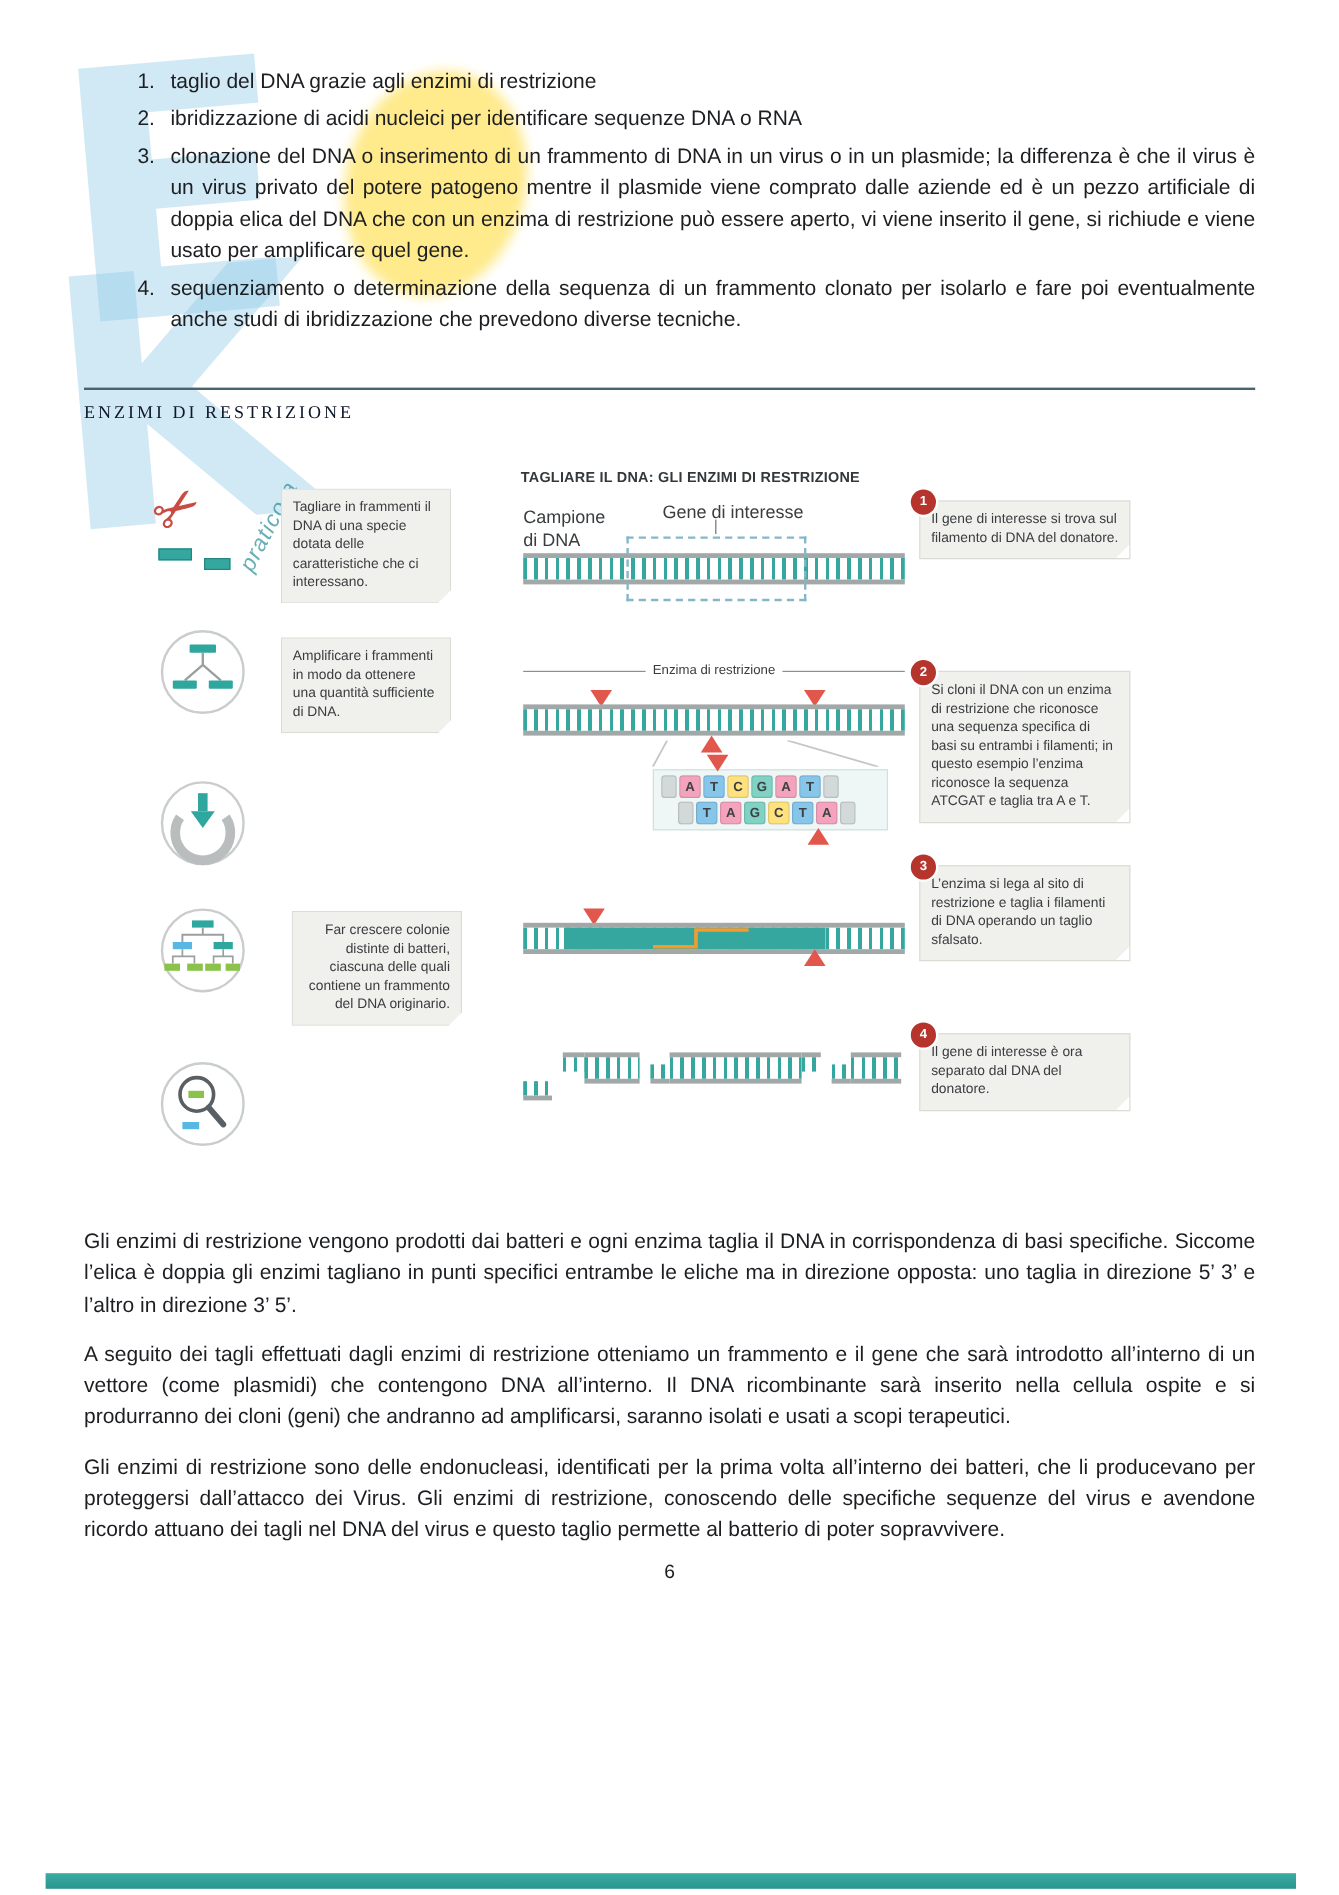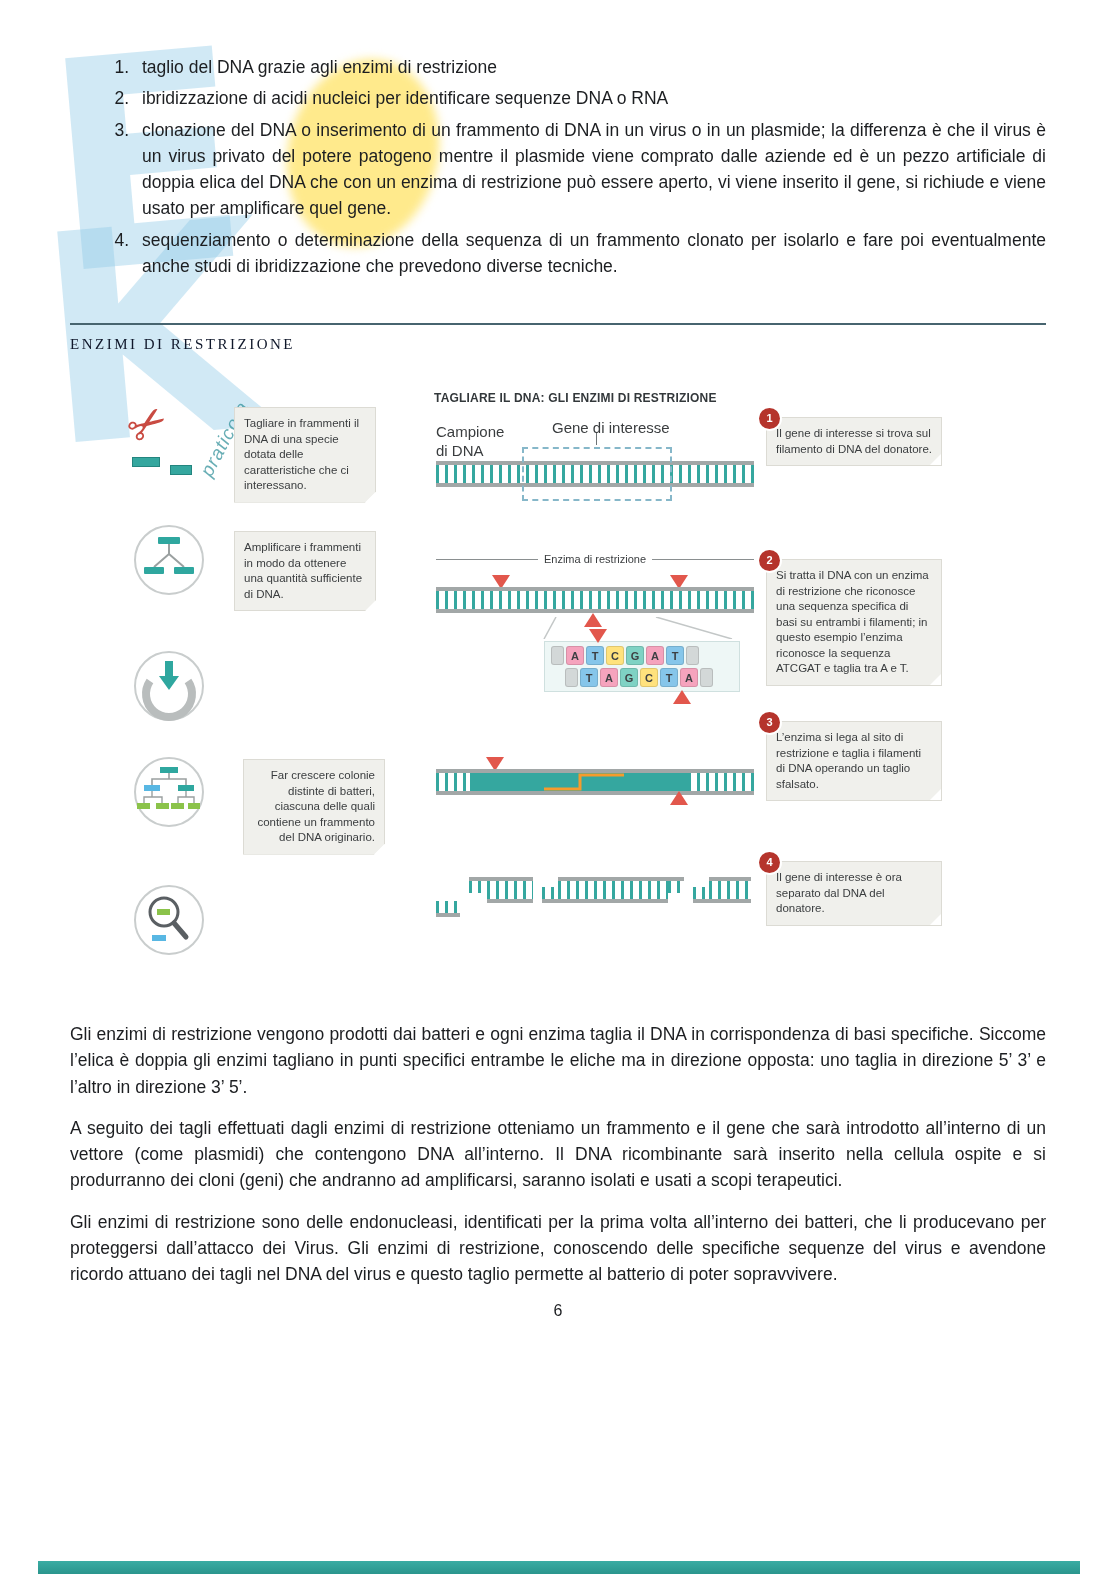--- a/index.html
+++ b/index.html
@@ -207,21 +207,21 @@
       </div>
     </div>
 
     <div class="rbox" style="left:652px;top:26px;">
       <div class="badge">1</div>
       <span>Il gene di interesse si trova sul filamento di DNA del donatore.</span>
       <span class="fold"></span>
     </div>
     <div class="rbox" style="left:652px;top:168px;">
       <div class="badge">2</div>
-      <span>Si tratta il DNA con un enzima di restrizione che riconosce una sequenza specifica di basi su entrambi i filamenti; in questo esempio l’enzima riconosce la sequenza ATCGAT e taglia tra A e T.</span>
+      <span>Si cloni il DNA con un enzima di restrizione che riconosce una sequenza specifica di basi su entrambi i filamenti; in questo esempio l’enzima riconosce la sequenza ATCGAT e taglia tra A e T.</span>
       <span class="fold"></span>
     </div>
     <div class="rbox" style="left:652px;top:330px;">
       <div class="badge">3</div>
       <span>L’enzima si lega al sito di restrizione e taglia i filamenti di DNA operando un taglio sfalsato.</span>
       <span class="fold"></span>
     </div>
     <div class="rbox" style="left:652px;top:470px;">
       <div class="badge">4</div>
       <span>Il gene di interesse è ora separato dal DNA del donatore.</span>

